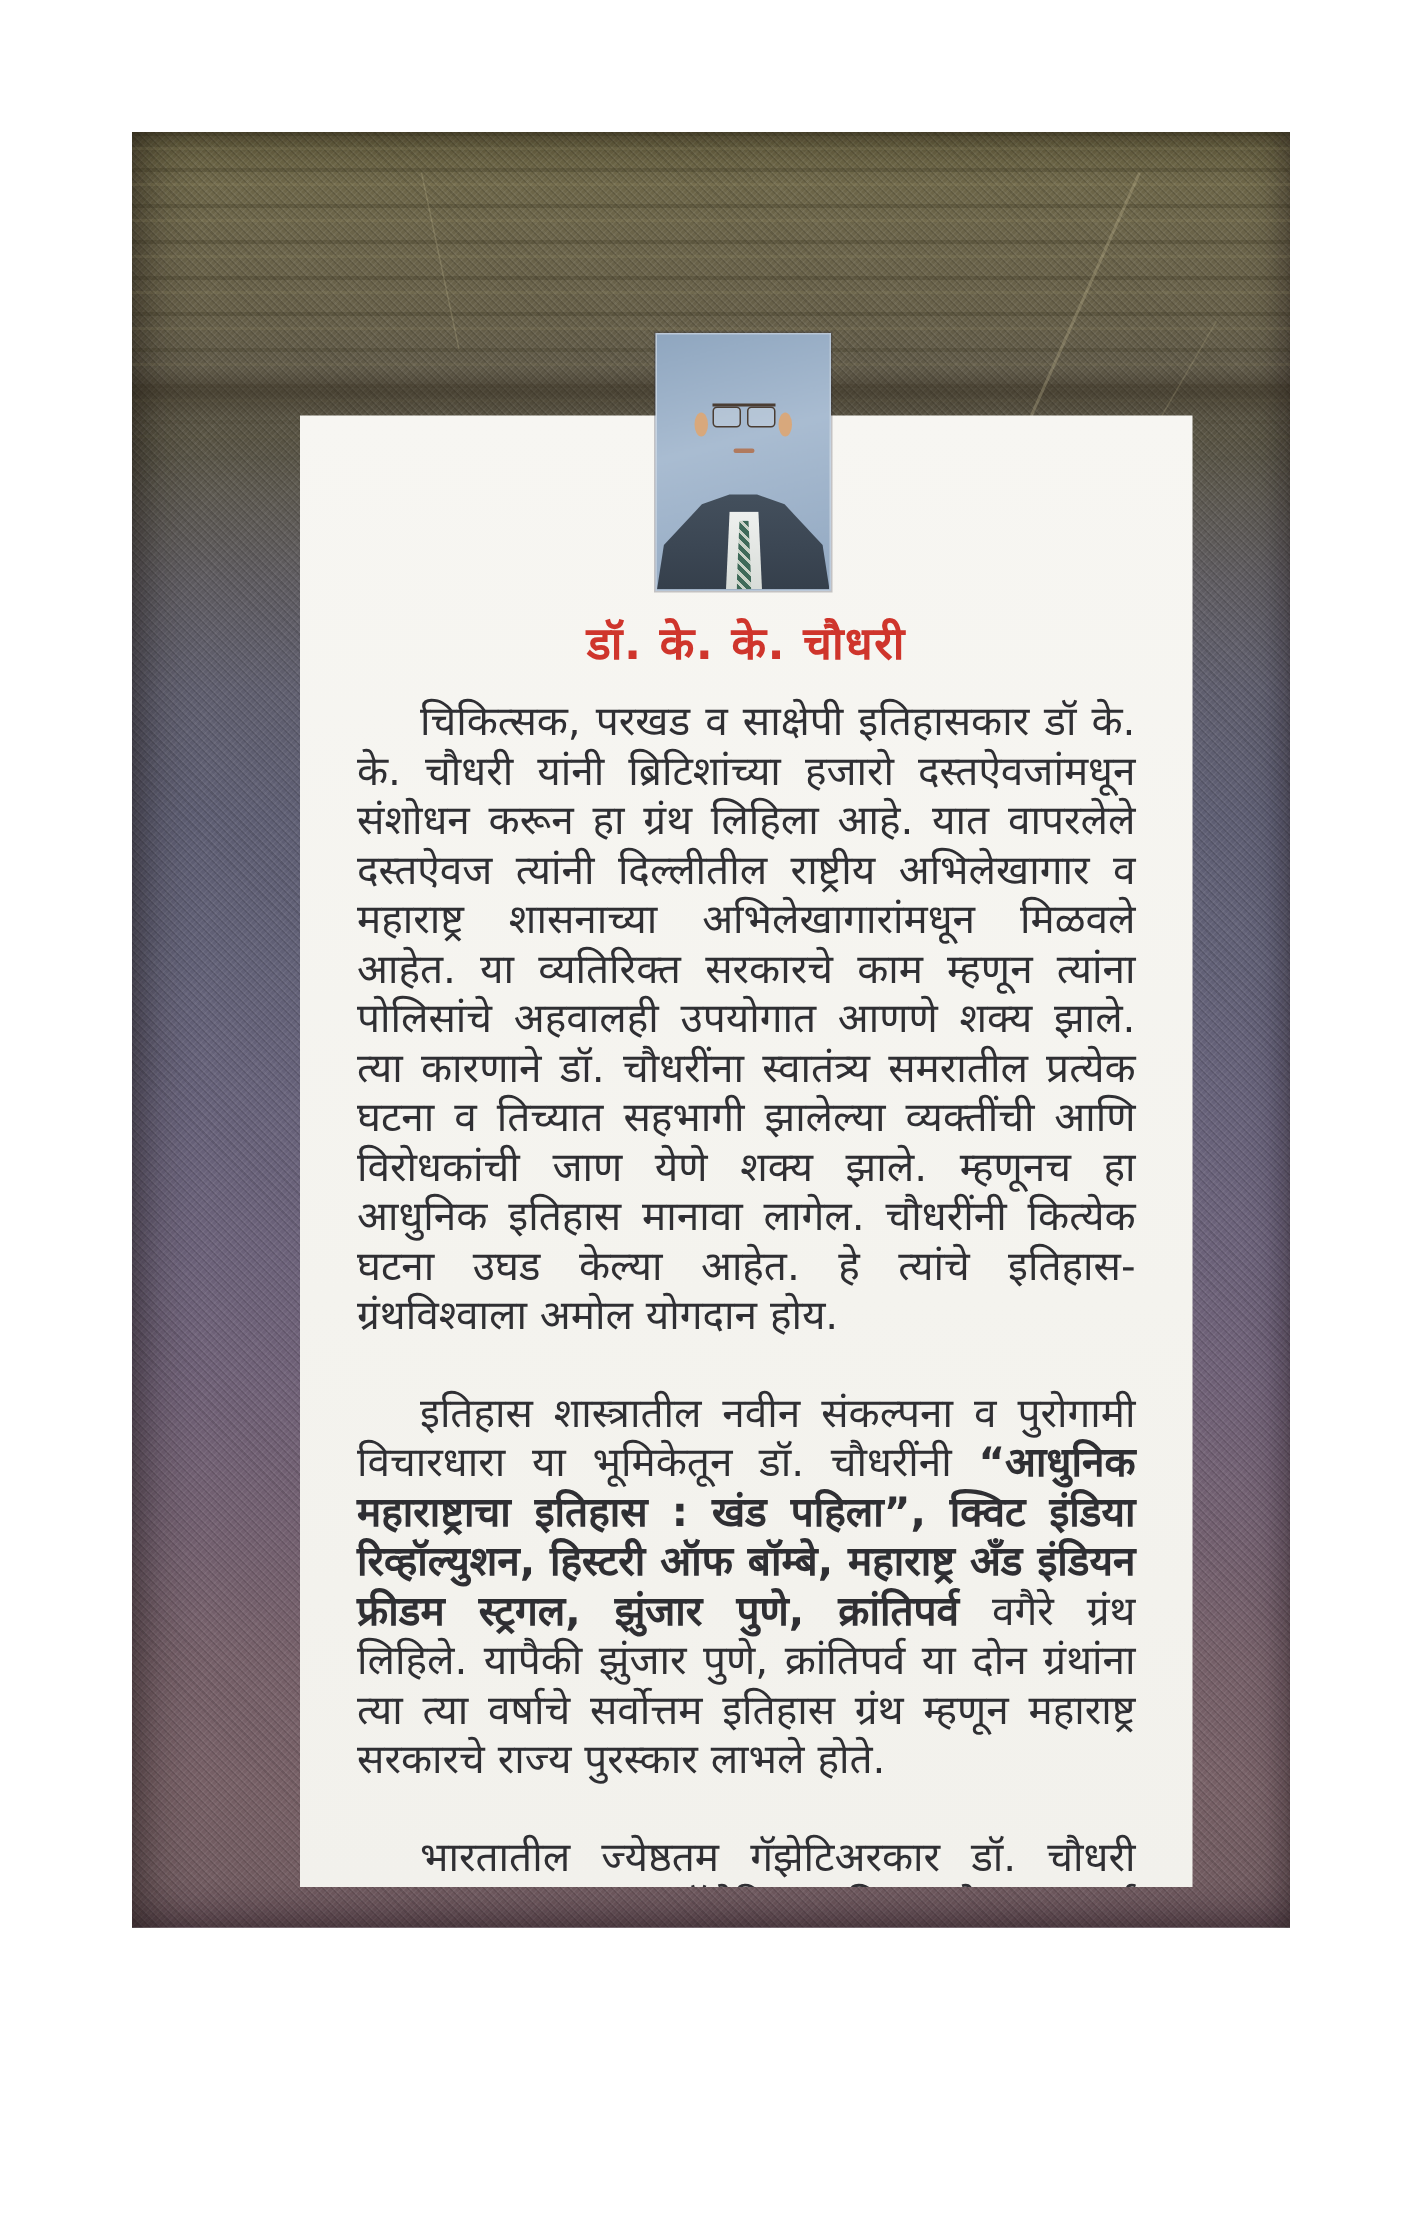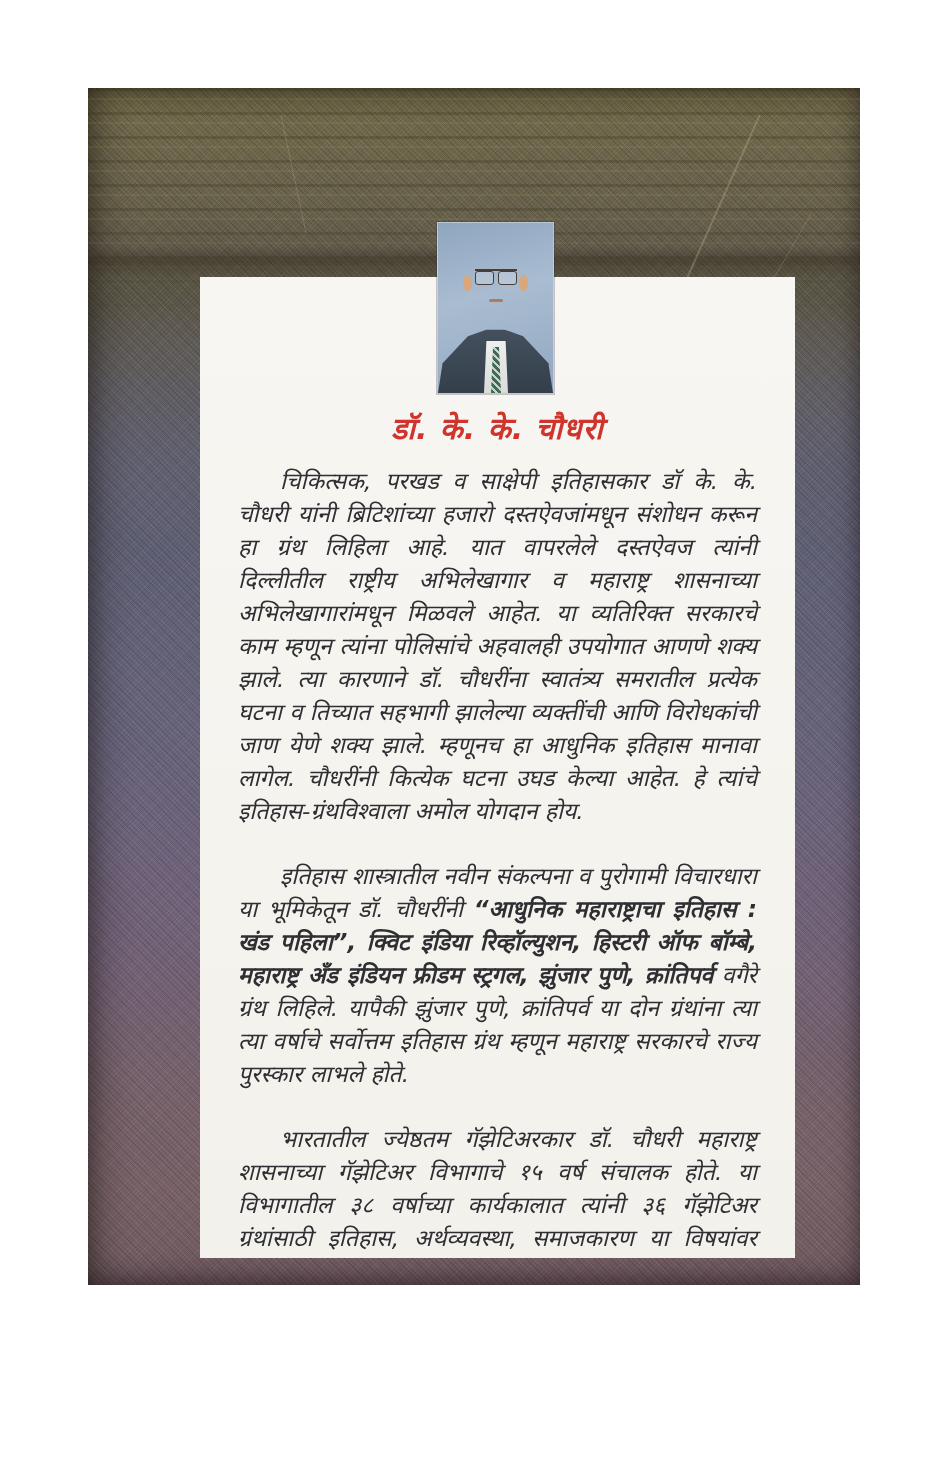--- a/index.html
+++ b/index.html
@@ -17,21 +17,20 @@
         #6f6847 0%, #6a6349 6%, #665f48 10%, #5d5747 14%,
         #575242 17%, #5c584f 20%, #5e5b60 25%, #5f5e6e 31%,
         #5d5d72 38%, #616076 46%, #666179 54%, #6b6179 62%,
         #6f6076 70%, #725f6f 78%, #755f68 85%, #765f65 92%,
         #715b60 97%, #69545a 100%);
     box-shadow:
       inset 22px 0 34px -14px rgba(20,15,10,.45),
       inset -14px 0 26px -12px rgba(20,15,20,.35),
       inset 0 18px 26px -12px rgba(30,25,10,.40),
       inset 0 -16px 22px -10px rgba(45,25,35,.45);
-    font-style: italic;
   }
   .striations{
     position:absolute;left:0;top:0;width:100%;height:230px;
     background:
       repeating-linear-gradient(180deg,
         rgba(40,35,18,.20) 0 3px, transparent 3px 10px,
         rgba(190,180,130,.10) 10px 12px, transparent 12px 24px);
     -webkit-mask-image:linear-gradient(180deg,#000 55%,transparent 100%);
             mask-image:linear-gradient(180deg,#000 55%,transparent 100%);
   }
@@ -49,21 +48,21 @@
     background:linear-gradient(180deg,#f7f6f2 0%,#f4f3ee 60%,#f2f1ec 100%);
     box-sizing:border-box;padding:0 38px;overflow:hidden;
   }
   .title{
     margin:130px 0 0 0;text-align:center;
     font-size:30px;font-weight:bold;letter-spacing:1px;
   }
   .paras{margin-top:17px;}
   .para{
     margin:0 0 32px 0;
-    font-size:23px;line-height:33px;color:#2f2f33;
+    font-size:27px;line-height:33px;color:#2f2f33;
     text-align:justify;text-indent:42px;
   }
   .para .bold{font-weight:bold;}
   
   .photo{
     position:absolute;left:349px;top:134px;width:117px;height:172px;
     background:linear-gradient(165deg,#8fa6bf 0%,#a9bcd1 42%,#92a8c1 100%);
     border:1px solid rgba(255,255,255,.35);box-sizing:border-box;overflow:hidden;
     box-shadow:0 0 0 1px rgba(40,40,60,.25);
   }

